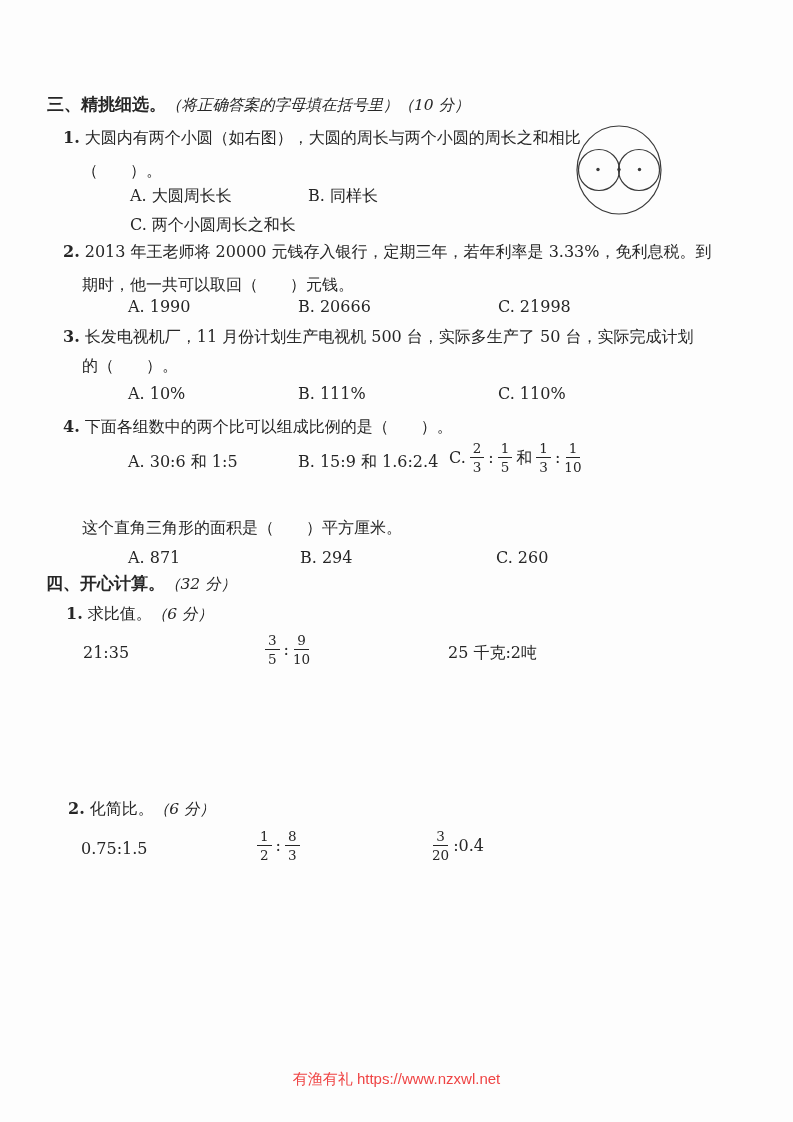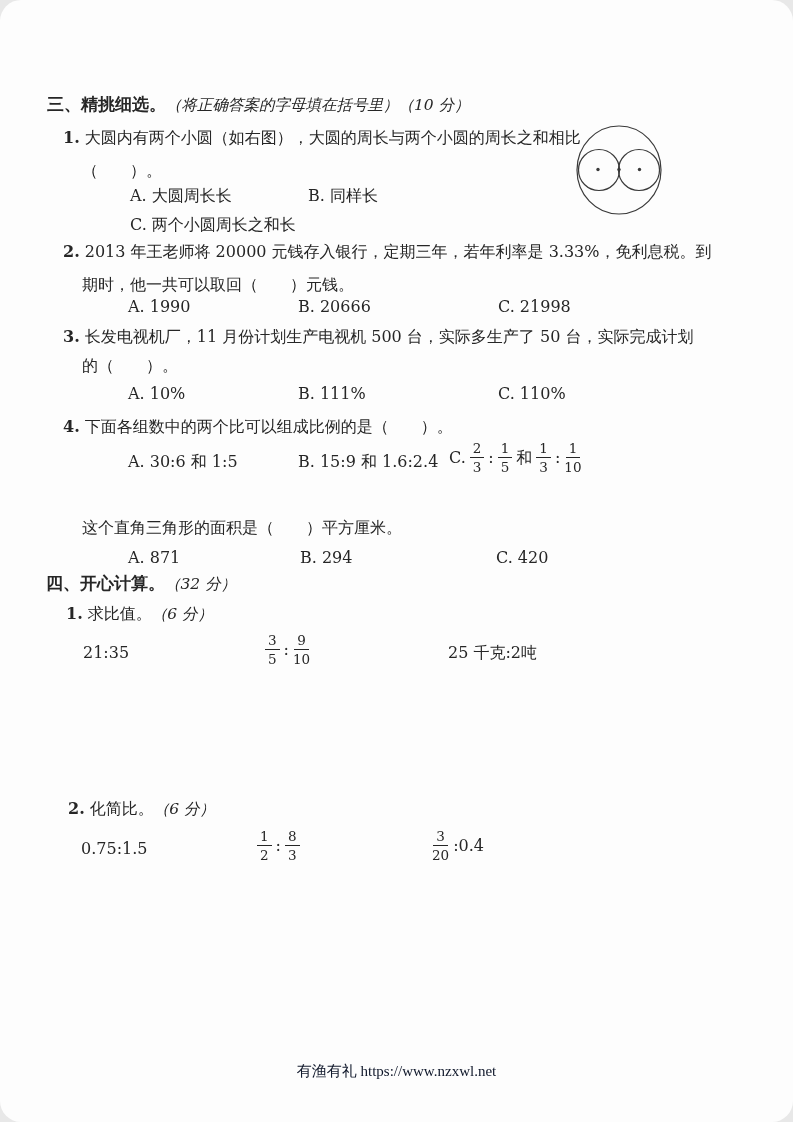--- a/index.html
+++ b/index.html
@@ -1,35 +1,34 @@
 <!DOCTYPE html>
 <html><head>
 <meta charset="utf-8">
 <style>
   html,body{margin:0;padding:0;background:#e8e8e8;}
   .page{
     position:relative;width:793px;height:1122px;margin:0 auto;
     background:#fdfdfd;color:#262626;
     font-family:"DejaVu Serif","Liberation Serif",serif;
     overflow:hidden;
-    border-radius:21px;
   }
   .row{position:absolute;white-space:nowrap;font-size:16px;line-height:1.25;}
   .hd{font-family:"DejaVu Sans","Liberation Sans",sans-serif;font-weight:bold;font-size:17px;}
   .kai{font-style:italic;font-size:15.5px;}
   .qno{font-weight:bold;margin-right:5px;}
   .opt{font-size:16px;margin-left:46px;}
   .fracrow{display:flex;align-items:center;gap:4px;}
   .frac{display:inline-flex;flex-direction:column;align-items:center;
         line-height:1.05;font-size:13.5px;vertical-align:middle;}
   .frac .fn{padding:0 3px 2px;border-bottom:1px solid #262626;}
   .frac .fd{padding-top:2px;}
   .footer-site{position:absolute;left:0;width:100%;text-align:center;
-    font-family:Liberation Serif, serif;
-    color:#0f172a;font-size:15px;}
+    font-family:Liberation Sans, sans-serif;
+    color:#ef4444;font-size:15px;margin-top:8px;}
   .footer-page{position:absolute;left:0;width:100%;text-align:center;
     font-family:"DejaVu Sans","Liberation Sans",sans-serif;
     color:#3f3f3f;font-size:13.5px;font-weight:bold;letter-spacing:9px;}
   svg{display:block;}
 </style>
 </head>
 <body>
 
 <div class="page">
 
@@ -96,21 +95,21 @@
     <span>:</span>
     <span class="frac">
         <span class="fn">1</span>
         <span class="fd">10</span>
       </span>
   </div>
 
   <div class="row" style="left:82px;top:518px">这个直角三角形的面积是（　　）平方厘米。</div>
   <div class="row opt" style="left:82px;top:548px">A. 871</div>
   <div class="row opt" style="left:254px;top:548px">B. 294</div>
-  <div class="row opt" style="left:450px;top:548px">C. 420</div>
+  <div class="row opt" style="left:450px;top:548px">C. 260</div>
 
   <div class="row" style="left:46px;top:573px">
     <span class="hd">四、开心计算。</span><span class="kai">（32 分）</span>
   </div>
 
   <div class="row" style="left:66px;top:604px">
     <span class="qno">1.</span><span>求比值。</span><span class="kai">（6 分）</span>
   </div>
   <div class="row" style="left:83px;top:643px">21:35</div>
   <div class="row fracrow" style="left:265px;top:633px">

